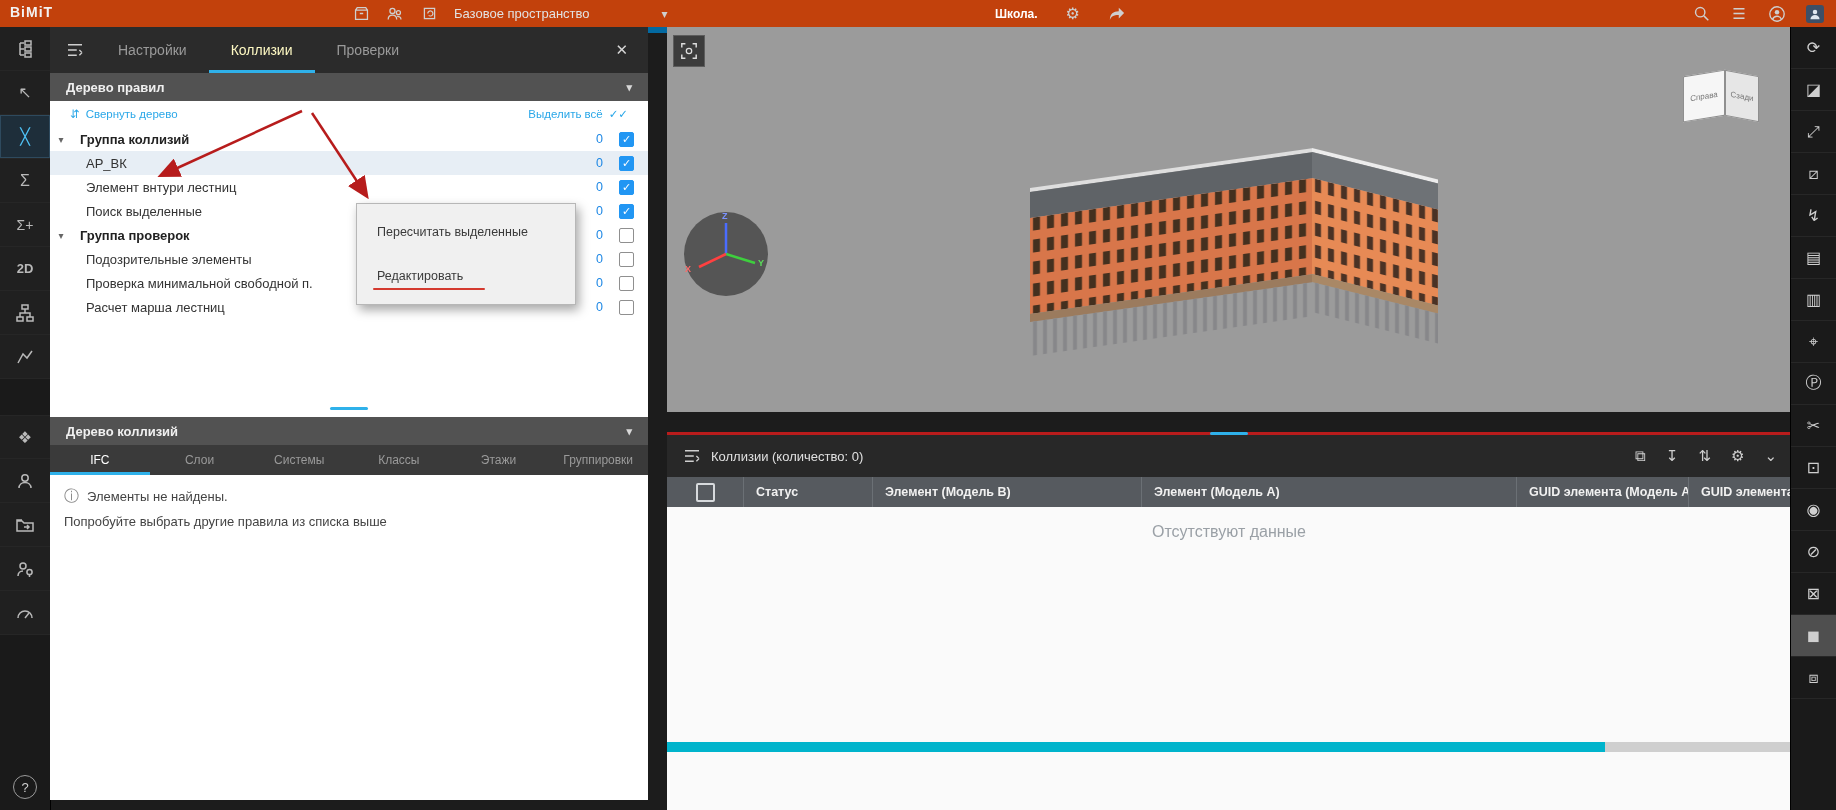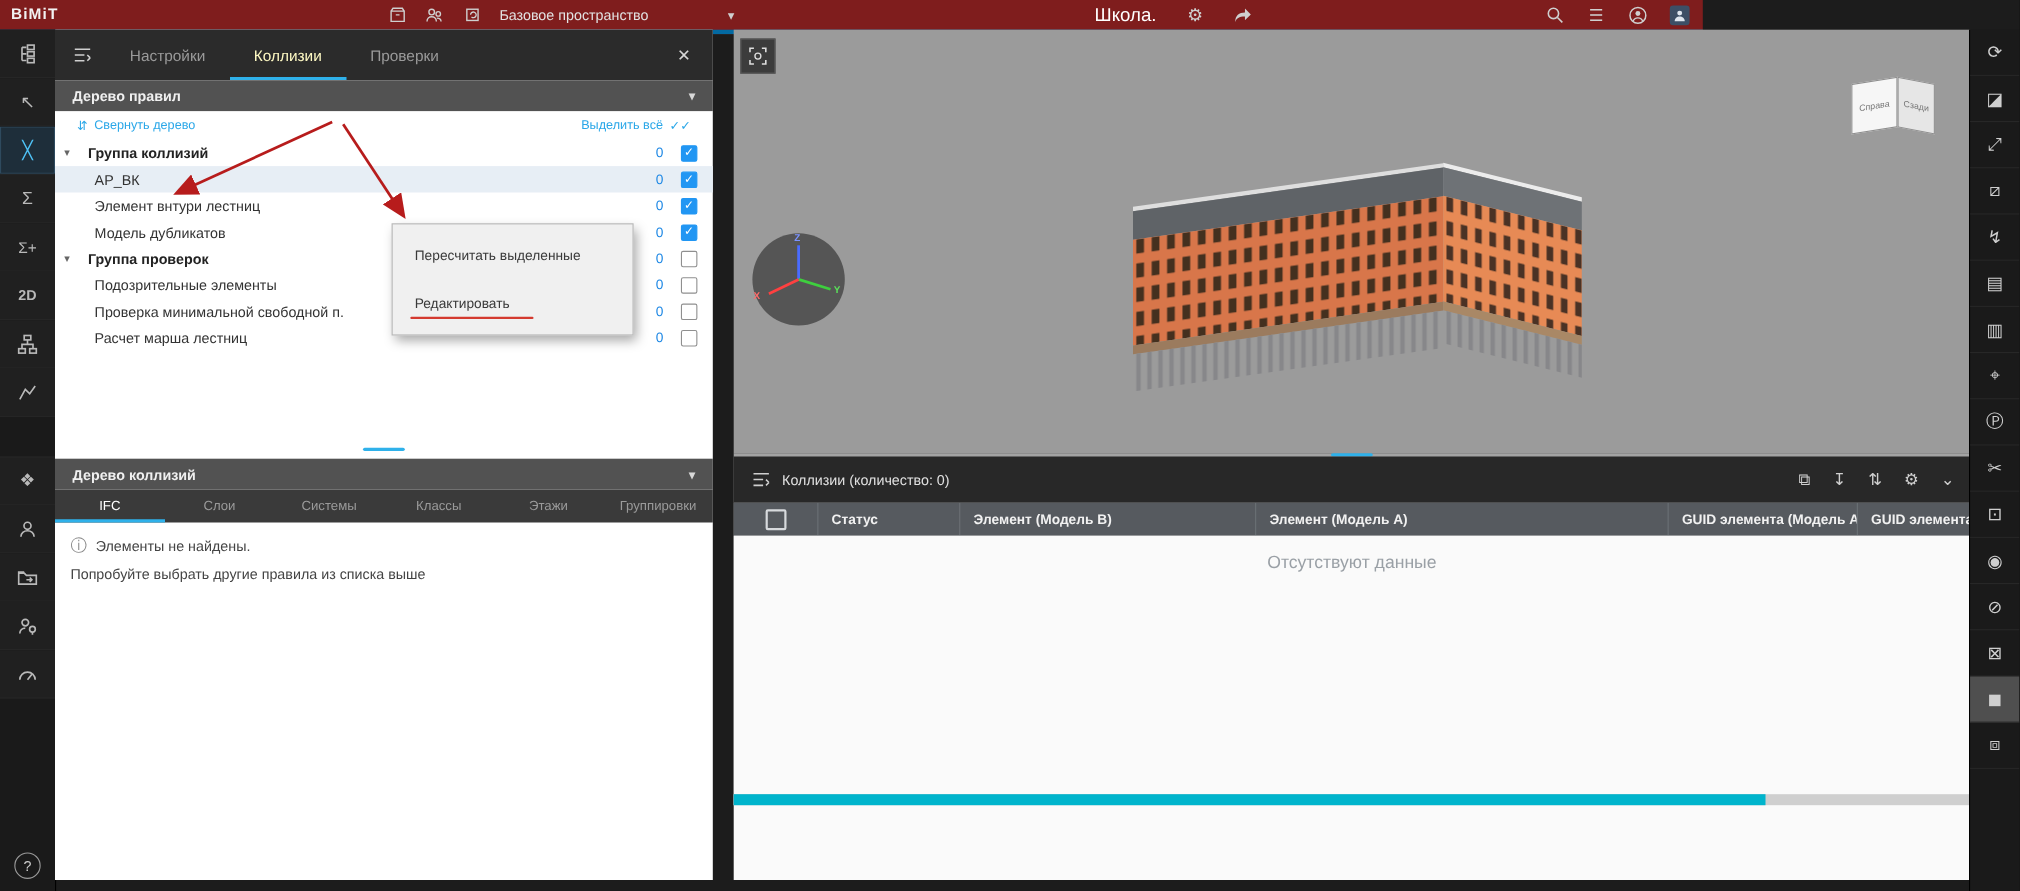--- a/index.html
+++ b/index.html
@@ -2,27 +2,27 @@
 <html><head>
 <meta charset="utf-8">
 <style>
   html,body{margin:0;padding:0;background:#141414;}
   .app{position:relative;width:1836px;height:810px;overflow:hidden;background:#1c1c1c;
        font-family:"Liberation Sans",sans-serif;-webkit-font-smoothing:antialiased;}
   .abs{position:absolute;}
   svg{display:block;}
 
   
-  #topbar{position:absolute;left:0;top:0;width:1548px;height:27px;background:#7f1d1d;border-bottom:4px solid #0369a1;}
+  #topbar{position:absolute;left:0;top:0;width:1836px;height:27px;background:#c2410c;border-bottom:6px solid #0369a1;}
   .logo{position:absolute;left:10px;top:4px;color:#f2f2f2;font-weight:800;font-size:14px;letter-spacing:1px;}
   .tb-group{position:absolute;top:0;height:27px;display:flex;align-items:center;gap:16px;color:#cfcfcf;}
   .tb-icon{width:18px;height:18px;display:flex;align-items:center;justify-content:center;color:#cfcfcf;font-size:14px;cursor:pointer;}
   .ws-label{color:#e2e2e2;font-size:13px;}
   .ws-chev{color:#cfcfcf;font-size:12px;margin-left:56px;}
-  .proj-title{color:#ffffff;font-size:17px;}
+  .proj-title{color:#ffffff;font-size:12px;font-weight:bold;}
 
   
   #left-rail{position:absolute;left:0;top:27px;width:50px;height:783px;background:#1a1a1a;border-right:1px solid #000;}
   .rail-btn{width:50px;height:44px;display:flex;align-items:center;justify-content:center;
             color:#b9b9b9;font-size:16px;border-bottom:1px solid #262626;background:#202020;cursor:pointer;box-sizing:border-box;}
   .rail-btn.gap{margin-top:36px;border-top:1px solid #262626;}
   .rail-btn.active{background:#1e2e3a;color:#4fc3f7;box-shadow:inset 0 0 0 1px #2e4a5e;}
   .rail-btn svg{stroke:#b9b9b9;fill:none;stroke-width:1.5;}
   .rail-help{position:absolute;bottom:6px;left:0;width:50px;height:34px;display:flex;align-items:center;justify-content:center;}
   .help-circle{width:22px;height:22px;border-radius:50%;border:1.5px solid #9a9a9a;color:#cfcfcf;font-size:13px;
@@ -81,21 +81,21 @@
              display:flex;align-items:center;justify-content:center;cursor:pointer;}
   .navcube{position:absolute;left:1016px;top:38px;width:78px;height:62px;cursor:pointer;}
   .nc-face{position:absolute;box-sizing:border-box;border:1px solid #8f8f8f;display:flex;align-items:center;justify-content:center;
            font-size:8px;color:#777;}
   .nc-left{left:0;top:8px;width:42px;height:46px;background:#f6f6f6;transform:skewY(-9deg);}
   .nc-right{left:42px;top:8px;width:34px;height:46px;background:#e6e6e6;transform:skewY(11deg);}
   .gizmo{position:absolute;left:14px;top:182px;width:90px;height:90px;}
   .gz-lbl{position:absolute;font-size:9px;font-weight:bold;}
 
   
-  #bottom-panel{position:absolute;left:667px;top:412px;width:1124px;height:320px;background:#a3a3a3;}
+  #bottom-panel{position:absolute;left:667px;top:432px;width:1124px;height:320px;background:#b91c1c;}
   .bp-header{position:absolute;left:0;top:3px;width:100%;height:42px;background:#282828;display:flex;align-items:center;box-sizing:border-box;}
   .bp-title{color:#e0e0e0;font-size:13px;margin-left:10px;}
   .bp-actions{position:absolute;right:14px;top:0;height:42px;display:flex;align-items:center;gap:20px;}
   .bp-act{color:#cfcfcf;font-size:15px;cursor:pointer;}
   .bp-table-header{position:absolute;left:0;top:45px;width:100%;height:30px;background:#565a5f;display:flex;overflow:hidden;}
   .th{height:30px;line-height:30px;color:#f1f1f1;font-size:12.5px;font-weight:bold;padding-left:12px;
       box-sizing:border-box;border-left:1px solid #6b7075;white-space:nowrap;overflow:hidden;flex:0 0 auto;cursor:pointer;}
   .th-cb{width:76px;height:30px;display:flex;align-items:center;justify-content:center;flex:0 0 76px;}
   .hdr-cb{width:15px;height:15px;border:2px solid #d7dadd;border-radius:2px;cursor:pointer;}
   .bp-body{position:absolute;left:0;top:75px;width:100%;height:313px;background:#fafafa;}
@@ -278,21 +278,21 @@
           <span class="cb checked">✓</span>
         </div>
         <div class="tree-row">
           <span class="arrow"></span>
           <span class="lbl" style="padding-left: 14px;">Элемент внтури лестниц</span>
           <span class="cnt">0</span>
           <span class="cb checked">✓</span>
         </div>
         <div class="tree-row">
           <span class="arrow"></span>
-          <span class="lbl" style="padding-left: 14px;">Модель дубликатов</span>
+          <span class="lbl" style="padding-left: 14px;">Поиск выделенные</span>
           <span class="cnt">0</span>
           <span class="cb checked">✓</span>
         </div>
         <div class="tree-row group">
           <span class="arrow">▾</span>
           <span class="lbl">Группа проверок</span>
           <span class="cnt">0</span>
           <span class="cb"></span>
         </div>
         <div class="tree-row">

